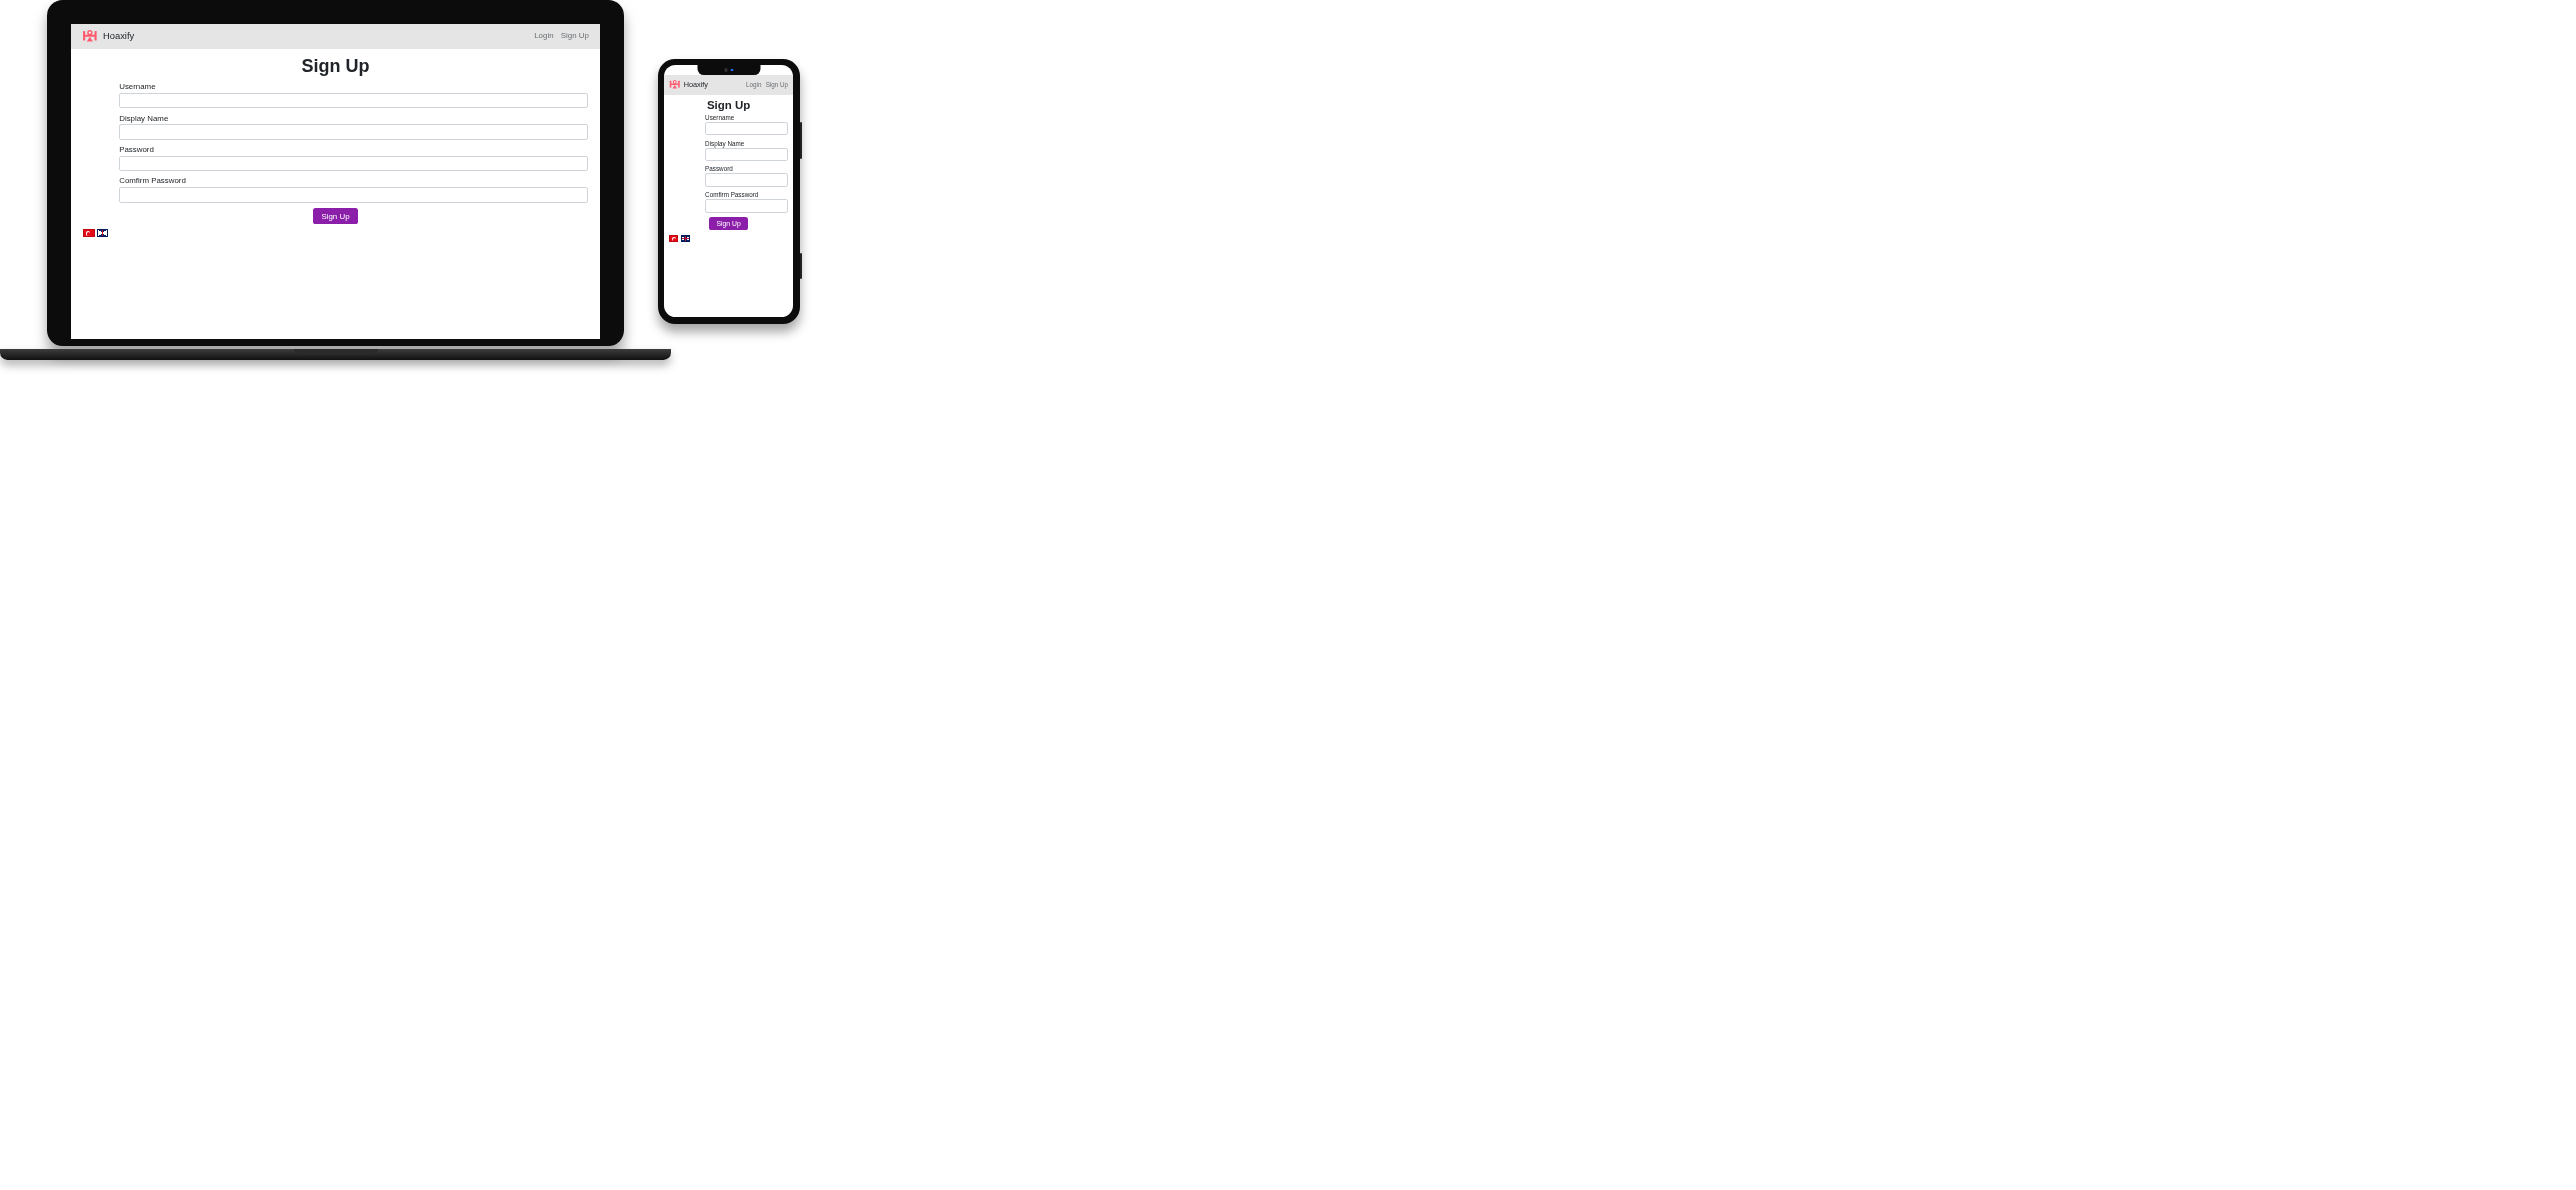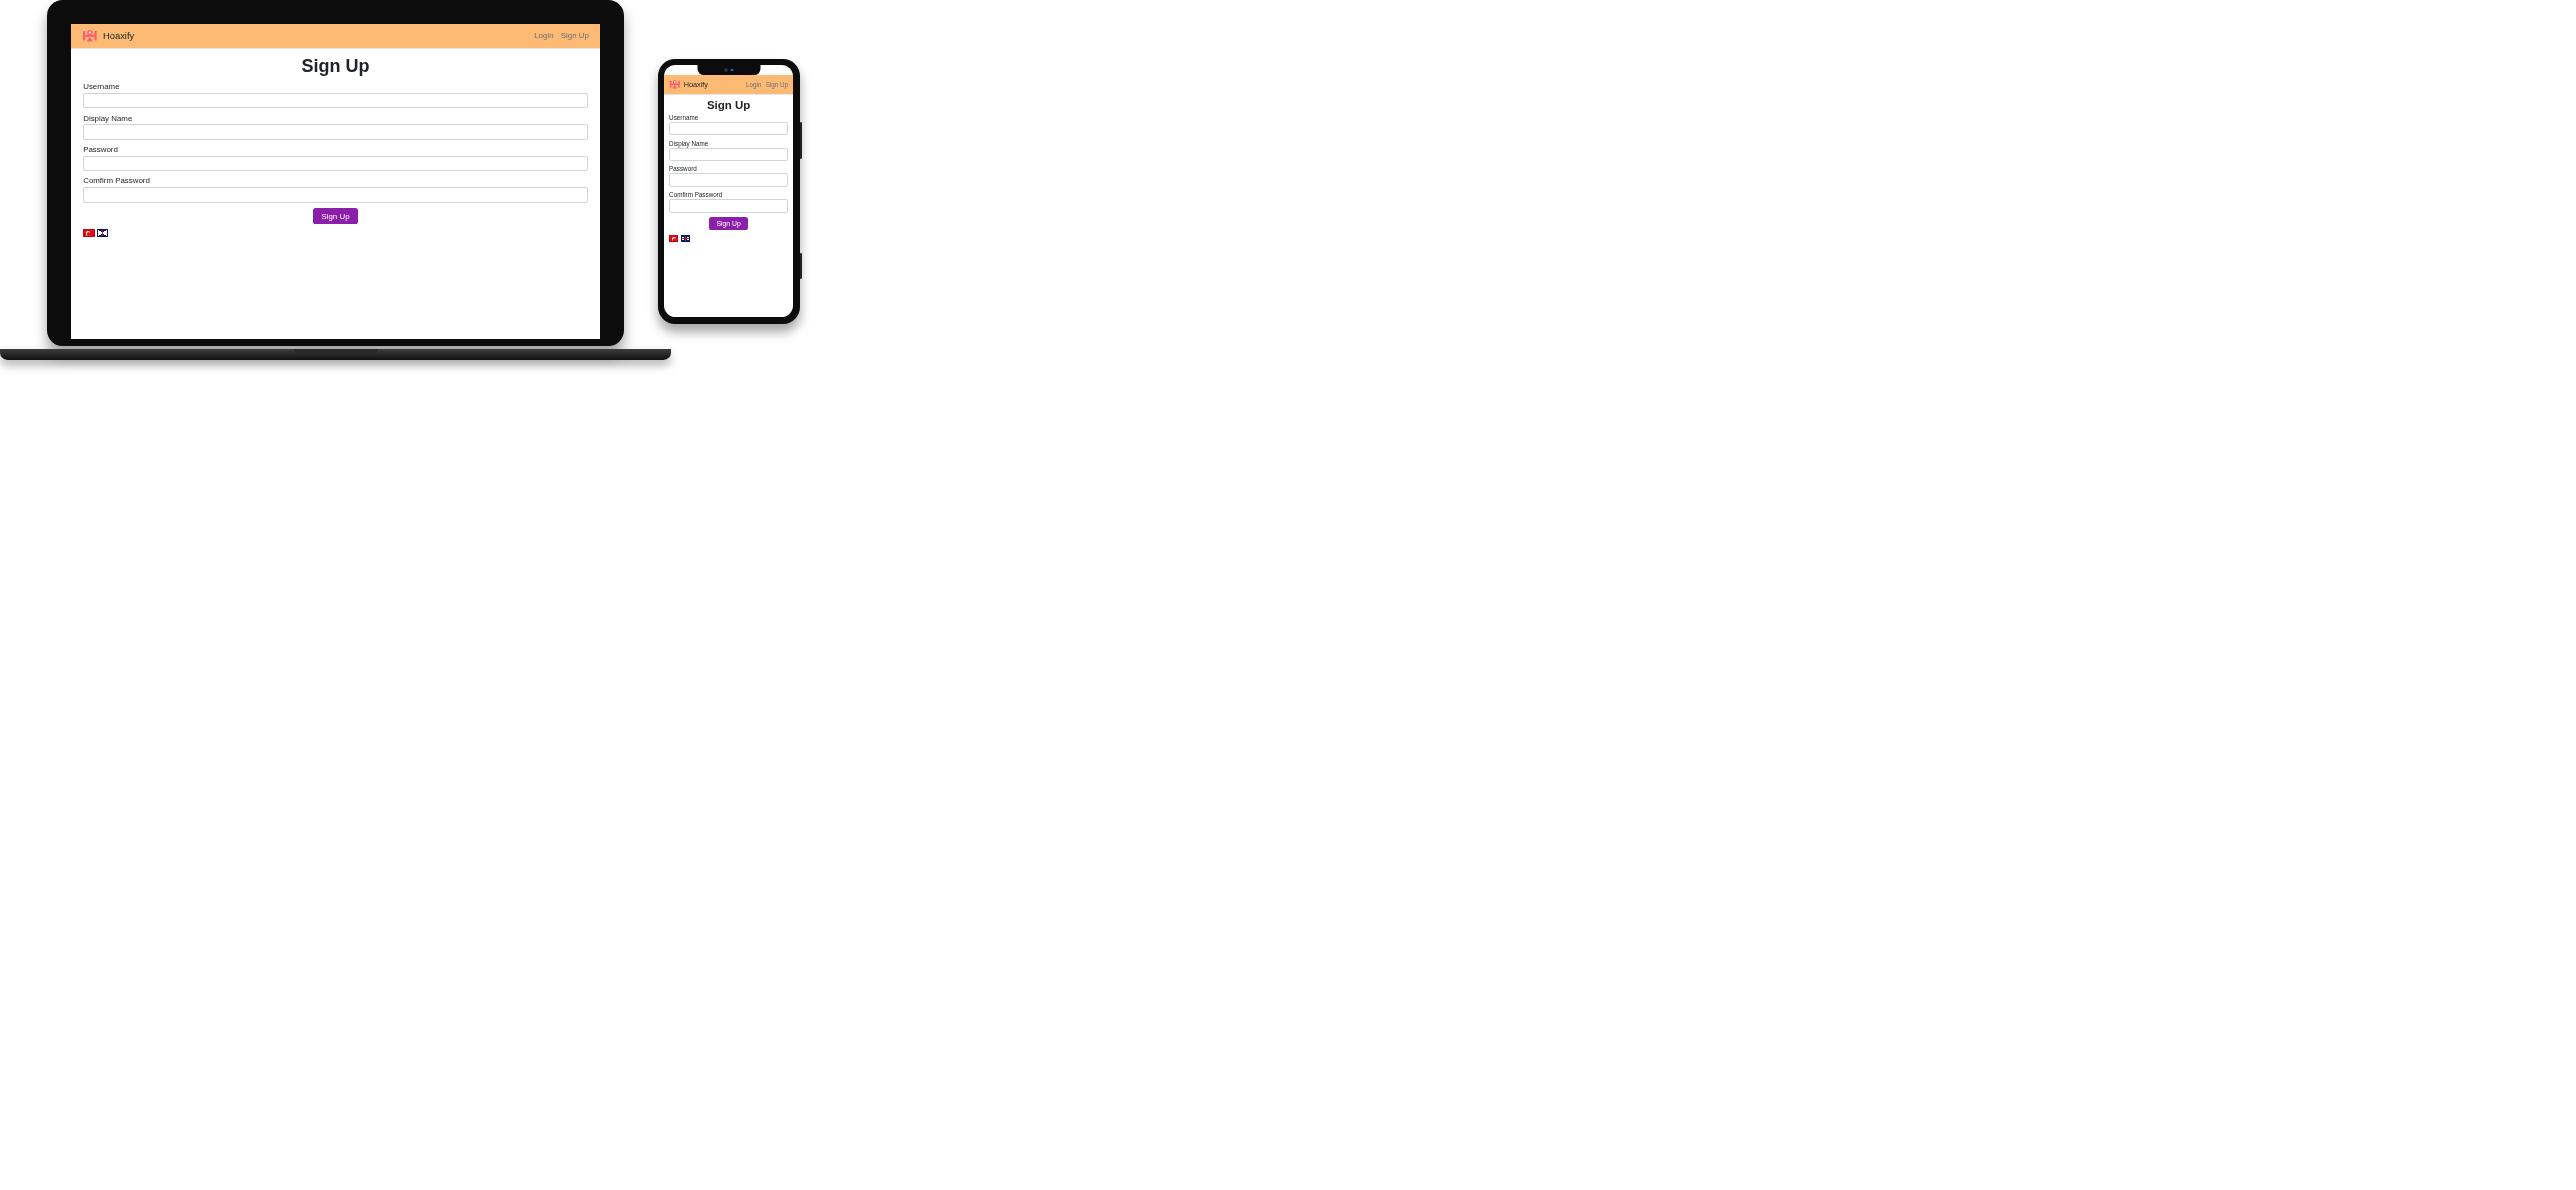--- a/index.html
+++ b/index.html
@@ -101,21 +101,21 @@
     display: flex;
     align-items: center;
     justify-content: center;
     gap: 3.1px;
   }
   .phone-notch .dot { width:3.1px; height:3.1px; border-radius:50%; background:#333; }
   .phone-notch .dot.blue { background:#2b6cff; width:2.6px; height:2.6px; }
 
   
   .app-navbar {
-    background: #fdba74;
+    background: #e5e5e5;
     border-bottom: 0.5px solid #e5e5e5;
     display: flex;
     align-items: center;
     justify-content: space-between;
     padding: 5.2px 11.5px;
   }
   .nav-brand {
     display: flex;
     align-items: center;
     gap: 5.2px;
@@ -131,21 +131,21 @@
   }
 
   .page-content { padding: 5.2px 12.6px 10.5px; }
   .page-title {
     text-align: center;
     font-size: 18px;
     font-weight: 700;
     color: #212529;
     margin: 2.1px 0 5.2px;
   }
-  .form-group { margin-bottom: 5.2px; }
+  .form-group { margin-bottom: 5.2px; margin-left: 36px; }
   .form-label {
     display: block;
     font-size: 7.9px;
     color: #212529;
     margin-bottom: 1.6px;
   }
   .form-input {
     width: 100%;
     height: 15.7px;
     border: 0.5px solid #ced4da;

